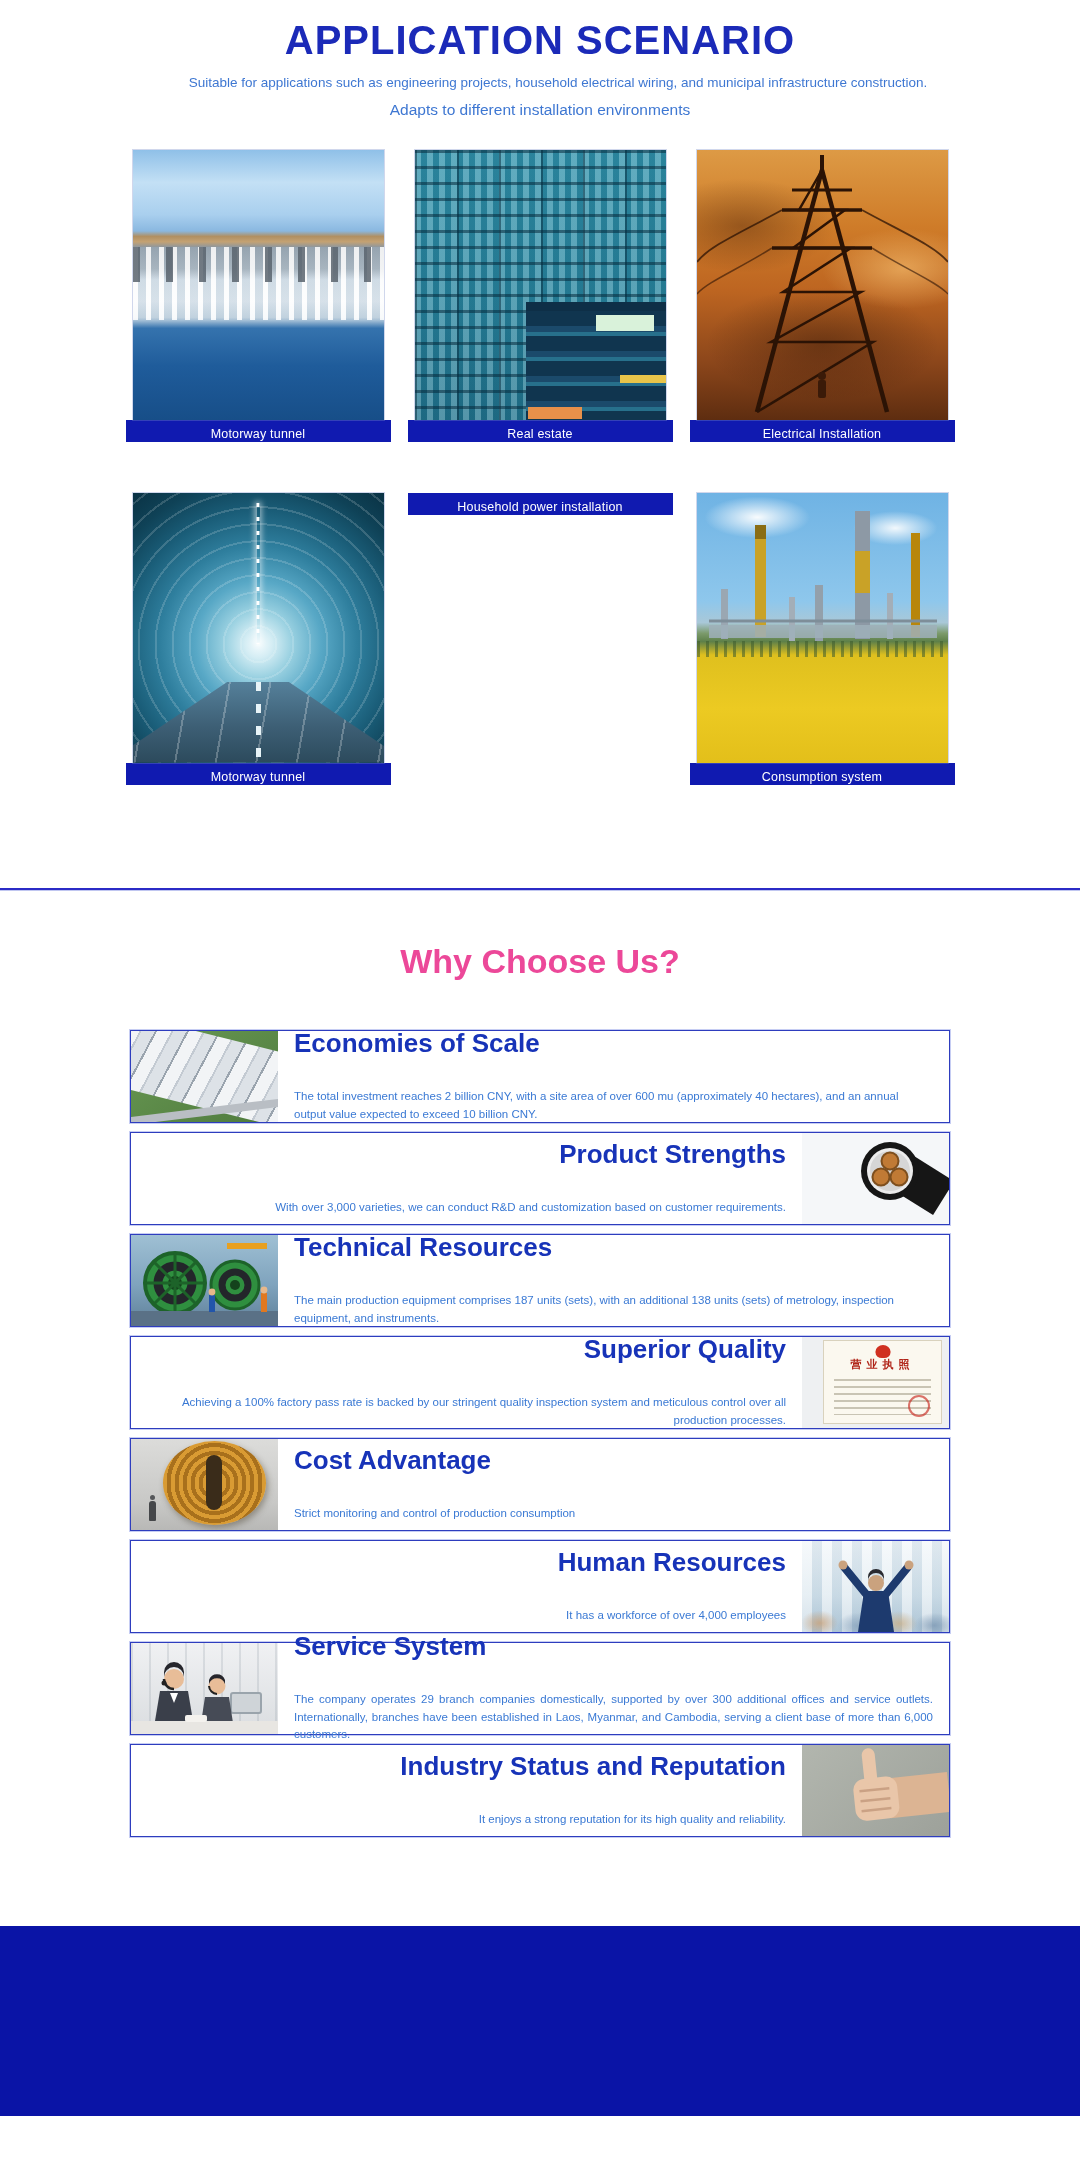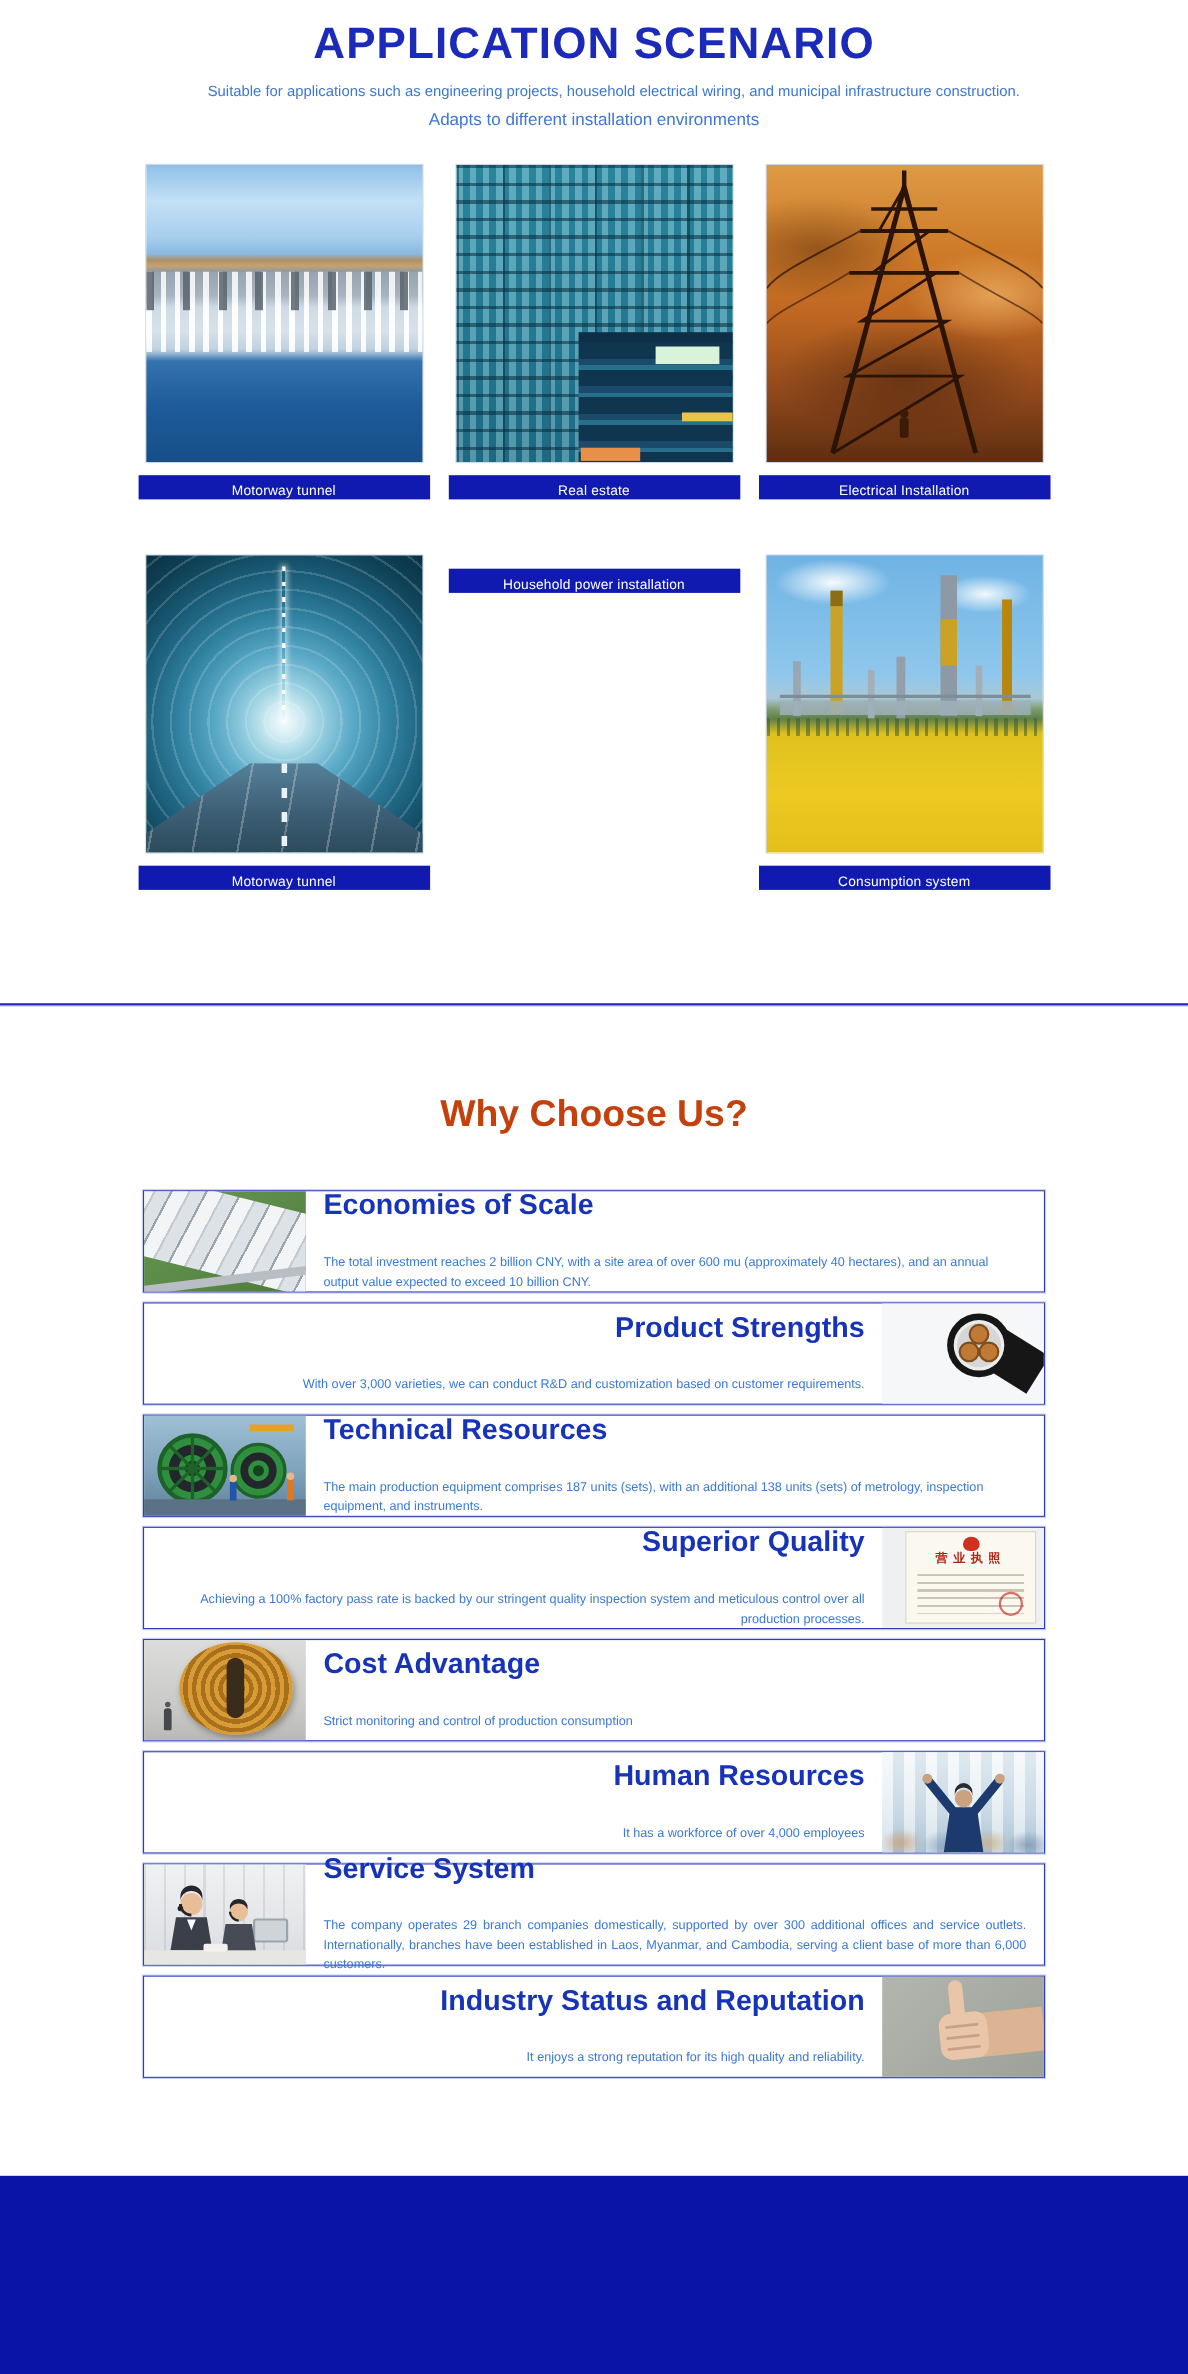--- a/index.html
+++ b/index.html
@@ -21,21 +21,21 @@
   .tile-grid {
     width:829px; margin:32px auto 0;
     display:grid; grid-template-columns:repeat(3,265px); column-gap:17px; row-gap:51px;
   }
   .tile { width:265px; }
   .photo {
     width:251px; height:270px; margin:0 auto; position:relative; overflow:hidden;
     box-shadow:0 0 0 1px rgba(120,140,200,.35);
   }
   .caption {
-    margin-top:12px; height:22px; line-height:29px; background:#101ab0; color:#ffffff;
+    margin-top:0; height:22px; line-height:29px; background:#101ab0; color:#ffffff;
     font-size:12.5px; text-align:center; letter-spacing:.2px;
   }
 
   
   .ph-dam { background:
     linear-gradient(180deg,#8fc0e8 0%,#c3e0f5 12%,#a9cfee 24%,#8ab8e0 30%,
       #b08f62 32%,#c4a273 34%,
       #8e979e 36%,#a8b0b6 44%,
       #e6ecf0 48%,#f1f5f7 56%,#cfdde6 62%,
       #3573ae 66%,#1f5c9b 80%,#174e88 100%); }
@@ -98,21 +98,21 @@
   .ph-plant { background:
     radial-gradient(ellipse 30% 11% at 24% 9%,rgba(255,255,255,.95),transparent 70%),
     radial-gradient(ellipse 24% 9% at 79% 13%,rgba(255,255,255,.9),transparent 70%),
     linear-gradient(180deg,#6fb3e4 0%,#8ec7ec 40%,#a9c8d8 48%,#7b9a6b 52%,#5e8049 55%,#dfc01e 60%,#ecca22 80%,#e3bf1a 100%); }
   .ph-plant::before { content:""; position:absolute; left:0; right:0; top:55%; height:6%;
     background:repeating-linear-gradient(90deg,rgba(60,90,45,.55) 0 3px,transparent 3px 9px); }
 
   
   .divider { border:none; border-top:2px solid #2b2bc6; box-shadow:0 1px 0 rgba(150,160,230,.6);
     margin:103px 0 0; }
-  .why-title { margin-top:80px; text-align:center; font-size:34px; font-weight:bold; color:#c2410c; }
+  .why-title { margin-top:52px; text-align:center; font-size:34px; font-weight:bold; color:#ec4899; }
 
   .cards { width:820px; margin:49px auto 0; display:flex; flex-direction:column; gap:9px; }
   .card { height:93px; display:flex; background:#ffffff;
     border:1px solid #2e3dbe; box-shadow:0 0 0 1px #c6cdf3; }
   .card.rev { flex-direction:row-reverse; }
   .thumb { flex:0 0 147px; height:100%; position:relative; overflow:hidden; }
   .content { flex:1; padding:6px 16px; display:flex; flex-direction:column; justify-content:center; min-width:0; }
   .card.rev .content { text-align:right; }
   .card-title { font-size:26px; font-weight:bold; color:#1733b8; line-height:1.15; margin-bottom:5px; }
   .card-desc { font-size:11.5px; color:#3a79d4; line-height:1.55;margin-top:24px; }

